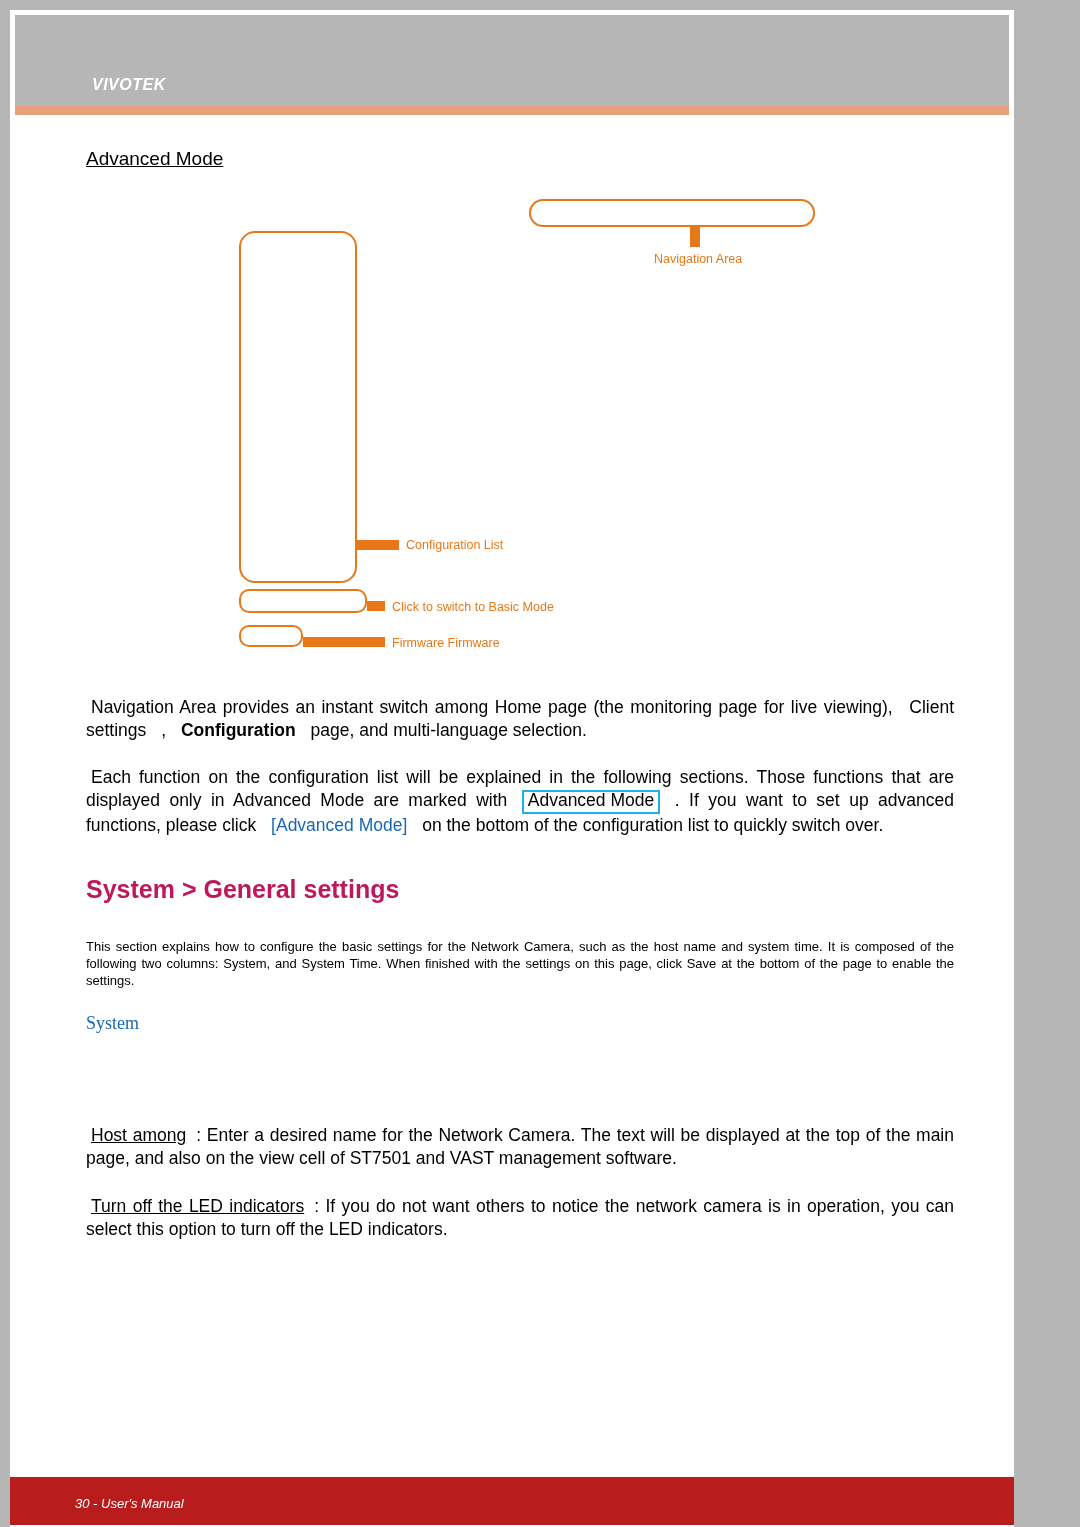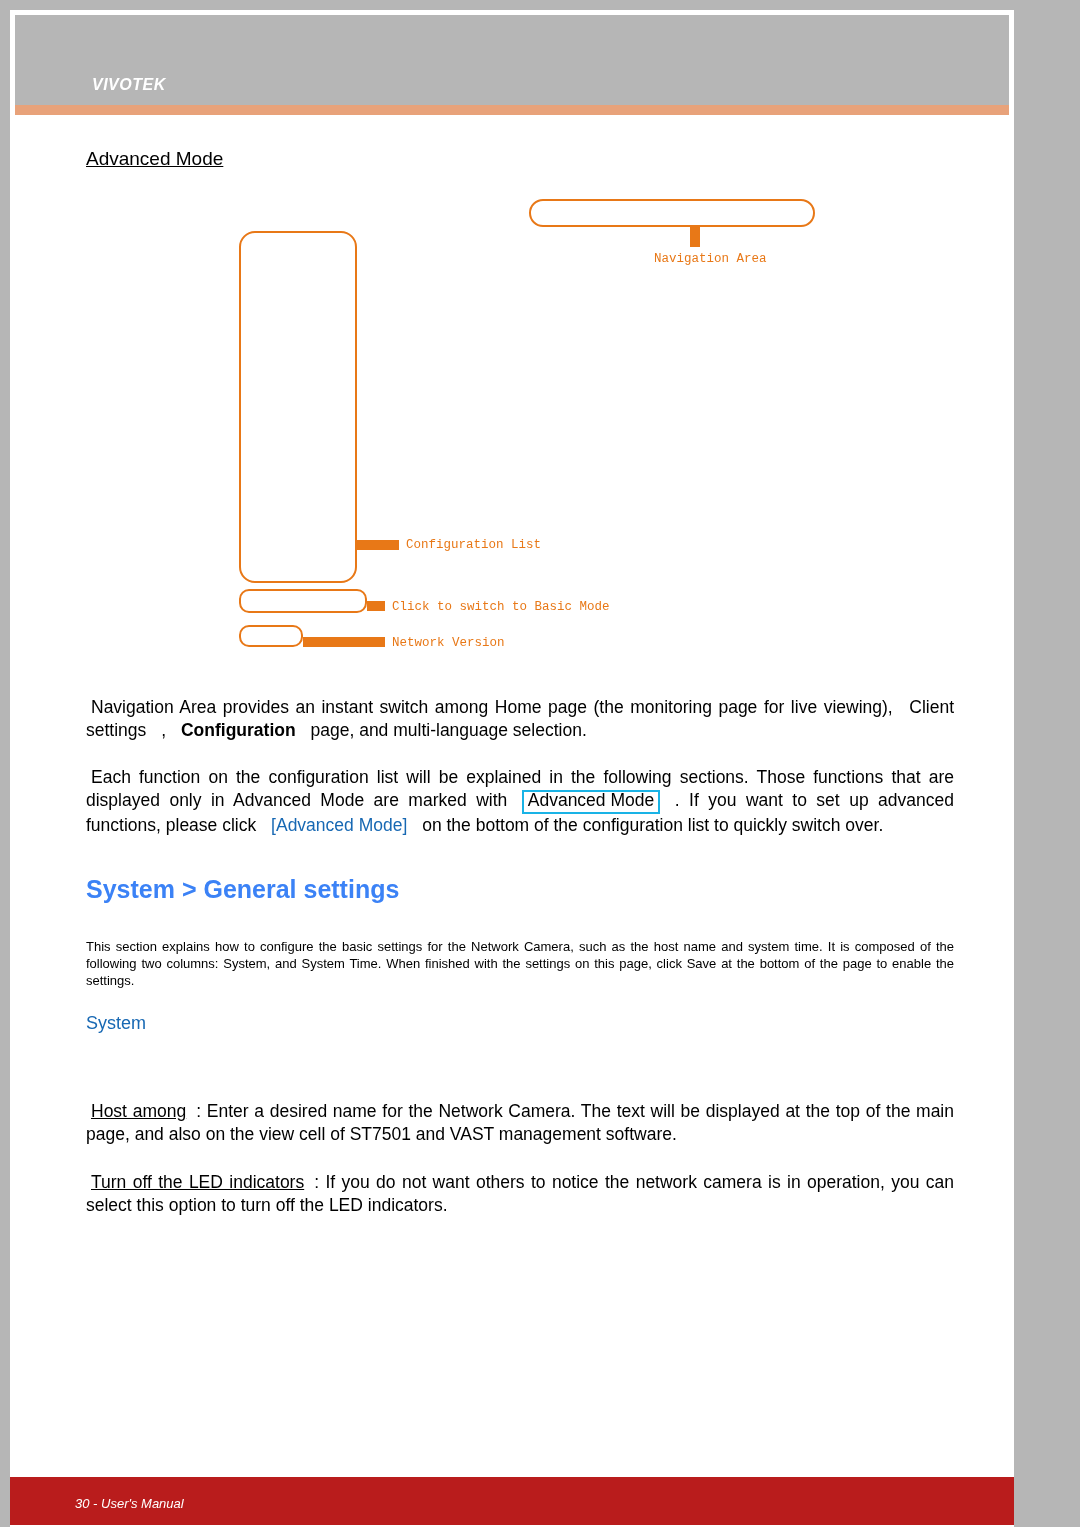--- a/index.html
+++ b/index.html
@@ -38,21 +38,20 @@
   .section-title {
     font-size: 19px;
     text-decoration: underline;
     margin-bottom: 12px;
   }
   .diagram {
     position: relative;
     height: 480px;
     margin-top: 16px;
     margin-bottom: 20px;
-    font-family: Liberation Mono, monospace;
   }
   
   .obox {
     position: absolute;
     border: 2px solid #e87817;
     border-radius: 16px;
     background: transparent;
   }
   .nav-box { left: 448px; top: 8px; width: 286px; height: 28px; }
   .config-box { left: 158px; top: 40px; width: 118px; height: 352px; }
@@ -89,27 +88,28 @@
     padding: 0 4px 2px 4px;
     font-size: 17.5px;
     vertical-align: baseline;
     line-height: 1;
   }
   .link-style { color: #1768b3; }
   .bold { font-weight: bold; }
   .h2 {
     font-size: 25px;
     font-weight: bold;
-    color: #3b82f6;
+    color: #be185d;
     margin: 28px 0 24px 0;
   }
   .sub-blue {
     color: #1768b3;
     font-size: 18px;
-    margin-bottom: 56px;
+    margin-bottom: 80px;
+    font-family: Liberation Serif, serif;
   }
   .footer-bar {
     position: absolute;
     left: 0; right: 0; bottom: 12px;
     height: 48px;
     background: #b91c1c;
   }
   .footer-text {
     position: absolute;
     left: 60px;
@@ -141,21 +141,21 @@
       <div class="obox config-box"></div>
       <div class="oline line-config-h"></div>
       <div class="olabel lbl-config">Configuration List</div>
 
       <div class="obox switch-box"></div>
       <div class="oline line-switch-h"></div>
       <div class="olabel lbl-switch">Click to switch to Basic Mode</div>
 
       <div class="obox fw-box"></div>
       <div class="oline line-fw-h"></div>
-      <div class="olabel lbl-fw">Network Version</div>
+      <div class="olabel lbl-fw">Firmware Firmware</div>
     </div>
 
     <p class="para">
       <span>Navigation Area provides an instant switch among Home page (the monitoring page for live viewing), </span>
       <span>Client settings</span>
       <span>, </span>
       <span class="bold">Configuration</span>
       <span> page, and multi-language selection.</span>
     </p>
 

